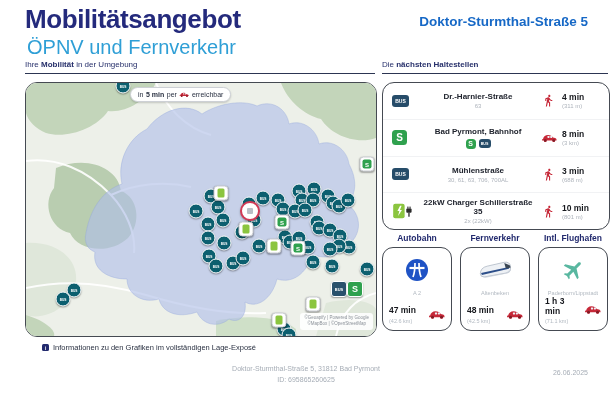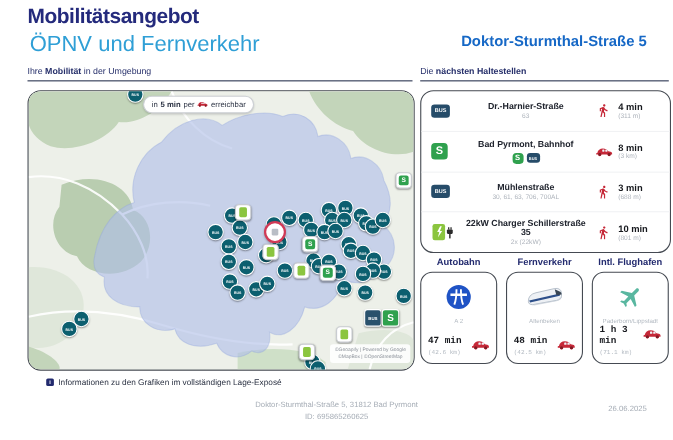--- a/index.html
+++ b/index.html
@@ -1,22 +1,22 @@
 <!DOCTYPE html>
 <html style="--navy: #242a7c; --sky: #2f9fd6; --address_blue: #1668c6; --bus_teal: #0c5f6f; --bus_badge: #264c69; --sbahn_green: #2fa14e; --charger_lime: #8bc53f; --accent_red: #c62838; --muted: #adb3bb; --ink: #16181d;"><head>
 <meta charset="utf-8">
 <style>
   html,body{margin:0;padding:0;background:#fff;}
   .page{position:relative;width:612px;height:400px;background:#fff;overflow:hidden;
         font-family:"Liberation Sans", sans-serif;}
   
   .hdr{position:absolute;left:25px;top:6px;right:24px;display:flex;justify-content:space-between;align-items:flex-start;}
-  .title{font-size:19px;font-weight:bold;color:var(--navy,#242a7c);letter-spacing:-0.4px;margin:0;line-height:1.05;}
+  .title{font-size:26px;font-weight:bold;color:var(--navy,#242a7c);letter-spacing:-0.4px;margin:0;line-height:1.05;}
   .subtitle{font-size:20px;font-weight:normal;color:var(--sky,#2f9fd6);margin:3px 0 0 2px;}
-  .addr{font-size:13.5px;font-weight:bold;color:var(--address_blue,#1668c6);margin-top:24px;}
+  .addr{font-size:13.5px;font-weight:bold;color:var(--address_blue,#1668c6);margin-top:8px;}
   
   .sec-label{position:absolute;top:60px;font-size:8px;color:#27306b;padding-bottom:4px;border-bottom:1px solid #2c3552;}
   .sec-label b{font-weight:bold;}
   .sec-label.left{left:25px;width:350px;}
   .sec-label.right{left:382px;width:226px;}
   
   .map{position:absolute;left:25px;top:82px;width:350px;height:253px;border:1.5px solid #454a52;
        border-radius:12px;overflow:hidden;background:#edf0e9;}
   .map svg.base{position:absolute;left:0;top:0;}
   .pill{position:absolute;left:104px;top:4px;z-index:6;background:#fff;border:1px solid #cdd0d5;border-radius:9px;
@@ -62,21 +62,21 @@
   .stop-dist{display:block;font-size:6px;color:var(--muted,#adb3bb);margin-top:1px;}
   
   .cards-row{position:absolute;left:382px;top:233px;width:226px;display:flex;gap:8px;}
   .tcol{flex:1;min-width:0;}
   .tcard-title{font-size:8.5px;font-weight:bold;color:#222a6e;text-align:center;margin-bottom:4px;white-space:nowrap;}
   .tcard{border:1.5px solid #454a52;border-radius:11px;height:84px;padding:8px 6px 6px;background:#fff;
          display:flex;flex-direction:column;align-items:center;box-sizing:border-box;}
   .tcard-icon{height:28px;display:flex;align-items:center;justify-content:center;}
   .tcard-label{font-size:5.6px;color:#b3bac2;margin-top:6px;text-align:center;white-space:nowrap;overflow:hidden;
          max-width:100%;}
-  .tcard-bottom{margin-top:auto;display:flex;width:100%;align-items:flex-start;justify-content:space-between;font-family:Liberation Mono, monospace;}
+  .tcard-bottom{margin-top:auto;display:flex;width:100%;align-items:center;justify-content:space-between;}
   .tcard-time{font-size:8.5px;font-weight:bold;color:var(--ink,#16181d);line-height:1.15;max-width:32px;}
   .tcard-dist{font-size:5.5px;color:#b3bac2;margin-top:1.5px;}
   
   .info-row{position:absolute;left:42px;top:343px;display:flex;align-items:center;gap:4px;}
   .info-icon{width:7px;height:7px;border-radius:1.5px;background:#222a6e;color:#fff;font-size:5px;font-weight:bold;
          display:flex;align-items:center;justify-content:center;}
   .info-text{font-size:7.5px;color:#2a3142;}
   .footer-center{position:absolute;left:0;right:0;top:364px;text-align:center;font-size:7px;
          color:#a6adb6;line-height:1.55;}
   .footer-date{position:absolute;right:24px;top:369px;font-size:7px;color:#a6adb6;}

